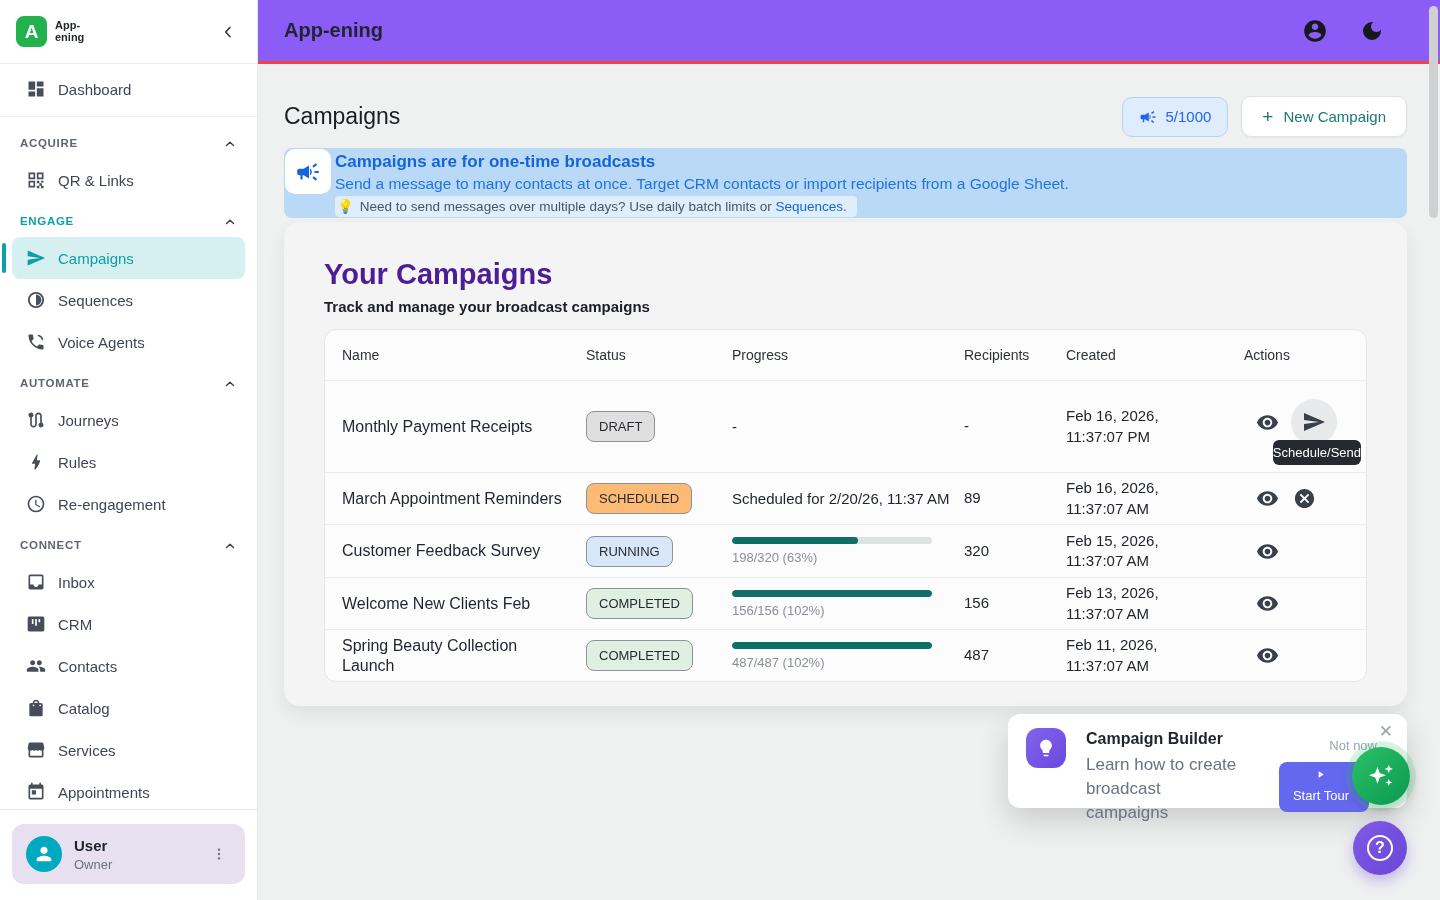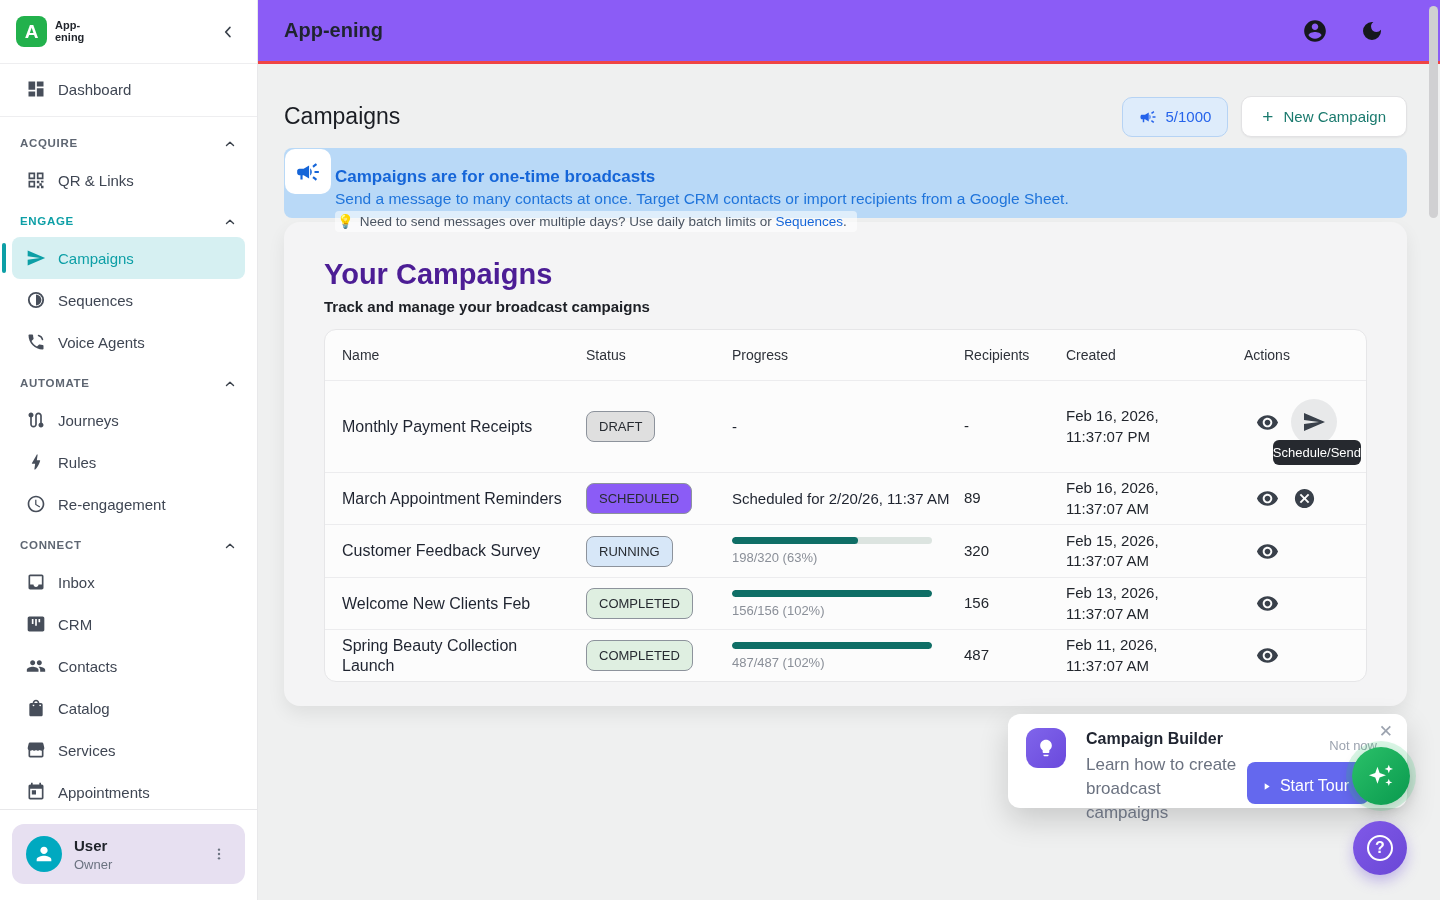--- a/index.html
+++ b/index.html
@@ -40,58 +40,58 @@
   .content { flex:1; padding:32px 33px 0 26px; }
   .page-head { display:flex; align-items:center; margin-bottom:11px; }
   .page-title { font-size:23px; font-weight:500; color:#1A1D23; }
   .head-right { margin-left:auto; display:flex; align-items:center; gap:13px; }
   .quota-badge { display:flex; align-items:center; gap:8px; background:#DEECFB; border:1px solid #B6D3F4; border-radius:10px; padding:10px 16px; font-size:15px; color:#2563EB; font-weight:500; cursor:pointer; }
   .new-campaign-btn { display:flex; align-items:center; gap:10px; background:#fff; border:1px solid #E2E2E4; border-radius:10px; padding:10px 20px; font-size:15px; color:#1A7A6E; font-weight:500; cursor:pointer; box-shadow:0 1px 2px rgba(0,0,0,.05); font-family:"Liberation Sans",sans-serif; }
   .new-campaign-btn .plus { font-size:19px; line-height:1; font-weight:400; }
 
   .banner { background:#B9D9F7; border-radius:8px; display:flex; gap:4px; padding:0; height:70px; position:relative; margin-bottom:4px; }
   .banner-iconbox { width:46px; height:45px; background:#fff; border-radius:10px; margin:1px 0 0 1px; display:flex; align-items:center; justify-content:center; color:#1565D8; flex:0 0 46px; }
-  .banner-body { padding-top:19px; }
+  .banner-body { padding-top:4px; }
   .banner-title { font-size:17px; font-weight:bold; color:#1565D8; }
   .banner-sub { font-size:15.5px; color:#1F74DB; margin-top:3px; }
   .banner-tip { display:inline-flex; align-items:center; gap:6px; background:rgba(255,255,255,.55); border-radius:4px; padding:2px 10px 3px 2px; margin-top:3px; font-size:13.5px; color:#4B5563; }
   .banner-tip a { color:#1565D8; text-decoration:none; cursor:pointer; }
 
   .card { background:#F4F4F5; border-radius:16px; box-shadow:0 8px 18px rgba(0,0,0,.07); padding:36px 40px 33px 40px; height:484px; }
   .card-title { font-size:29px; font-weight:700; color:#4c1d95; }
   .card-sub { font-size:15px; font-weight:bold; color:#1C1F25; margin-top:7px; }
   .table { background:#FCFCFC; border:1px solid #E6E6E8; border-radius:12px; margin-top:14px; overflow:hidden; }
   .trow { display:grid; grid-template-columns:244px 146px 232px 102px 178px 1fr; align-items:center; padding-left:17px; border-top:1px solid #ECECEE; position:relative; }
   .trow.thead { border-top:none; height:50px; font-size:14px; font-weight:500; color:#2E323A; }
   .cell { padding-right:14px; }
   .name-cell { font-size:16px; color:#1F2430; line-height:1.25; }
   .badge { display:inline-block; font-size:13px; color:#272B31; border:1px solid #8D939C; border-radius:8px; padding:7px 12px; font-weight:400; }
   .badge.draft { background:#DFDFDF; }
-  .badge.scheduled { background:#8b5cf6; }
+  .badge.scheduled { background:#fdba74; }
   .badge.running { background:#D7E7F8; }
   .badge.completed { background:#DFEFE1; }
   .prog-text { font-size:15px; color:#1F2430; line-height:1.3; }
   .pbar { width:200px; height:7px; border-radius:4px; background:#DCE4E0; overflow:hidden; }
   .pfill { height:100%; border-radius:4px; background:#0F6E66; }
   .plabel { font-size:13px; color:#8A8F98; margin-top:6px; }
   .recip-cell, .created-cell { font-size:15px; color:#22262D; line-height:1.35; }
   .actions-cell { display:flex; align-items:center; gap:10px; padding-left:10px; }
   .act-btn { background:none; border:none; cursor:pointer; color:#39404A; padding:2px; display:flex; align-items:center; justify-content:center; }
   .act-btn.circle-bg { width:46px; height:46px; border-radius:50%; background:#E8E9EA; }
   .tooltip { position:absolute; bottom:7px; right:5px; background:#26292F; color:#fff; font-size:13px; border-radius:6px; padding:5px 0; white-space:nowrap; }
 
   
   .coach { position:absolute; top:714px; right:33px; width:399px; height:94px; background:#fff; border-radius:12px; box-shadow:0 12px 30px rgba(0,0,0,.16); padding:14px 16px 12px 18px; display:flex; gap:20px; }
   .bulb-tile { width:40px; height:40px; border-radius:12px; background:linear-gradient(135deg,#8065EB,#6A49DC); color:#fff; display:flex; align-items:center; justify-content:center; flex:0 0 40px; }
   .coach-title { font-size:16px; font-weight:bold; color:#1F2430; margin-top:2px; }
   .coach-desc { font-size:17px; color:#6B7280; line-height:1.4; margin-top:5px; width:160px; }
   .coach-right { margin-left:auto; text-align:right; position:relative; width:120px; }
   .notnow-btn { background:none; border:none; color:#9CA3AF; font-size:13px; cursor:pointer; margin-top:10px; margin-right:14px; font-family:"Liberation Sans",sans-serif; }
   .coach-close { position:absolute; top:-5px; right:-2px; background:none; border:none; color:#9CA3AF; font-size:17px; cursor:pointer; line-height:1; }
-  .start-btn { position:absolute; top:34px; right:22px; background:#6468EE; border:none; color:#fff; font-size:16px; border-radius:8px; padding:15px 20px 9px 14px; display:flex; align-items:center; gap:8px; cursor:pointer; white-space:nowrap; font-family:"Liberation Sans",sans-serif; }
+  .start-btn { position:absolute; top:34px; right:22px; background:#6468EE; border:none; color:#fff; font-size:13px; border-radius:8px; padding:7px 20px 9px 14px; display:flex; align-items:center; gap:8px; cursor:pointer; white-space:nowrap; font-family:"Liberation Sans",sans-serif;flex-direction:column; }
   .fab-green { position:absolute; top:747px; right:30px; width:58px; height:58px; border-radius:50%; border:none; cursor:pointer; background:linear-gradient(135deg,#2BC169,#09994E); box-shadow:0 0 0 6px rgba(46,204,113,.18), 0 6px 14px rgba(0,0,0,.18); display:flex; align-items:center; justify-content:center; color:#fff; }
   .fab-help { position:absolute; top:821px; right:33px; width:54px; height:54px; border-radius:50%; border:none; cursor:pointer; background:linear-gradient(135deg,#8059E8,#6A47D6); box-shadow:0 6px 14px rgba(106,71,214,.35); display:flex; align-items:center; justify-content:center; color:#fff; }
   .qmark { width:26px; height:26px; border:2.2px solid #fff; border-radius:50%; display:flex; align-items:center; justify-content:center; font-size:16px; font-weight:bold; }
 
   .scroll-thumb { position:fixed; top:6px; right:2px; width:9px; height:212px; border-radius:5px; background:#D0D0D2; cursor:pointer; }
 </style>
 </head>
 <body>
 
 <aside class="sidebar">

